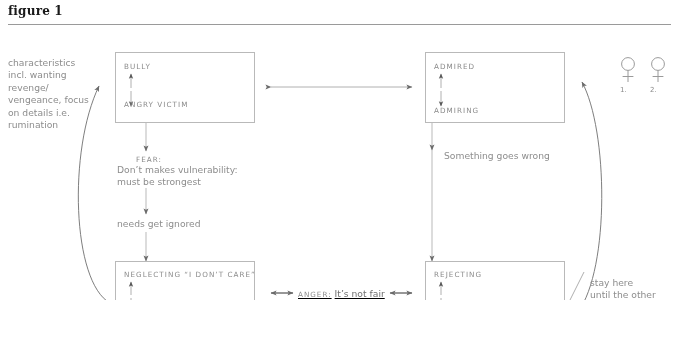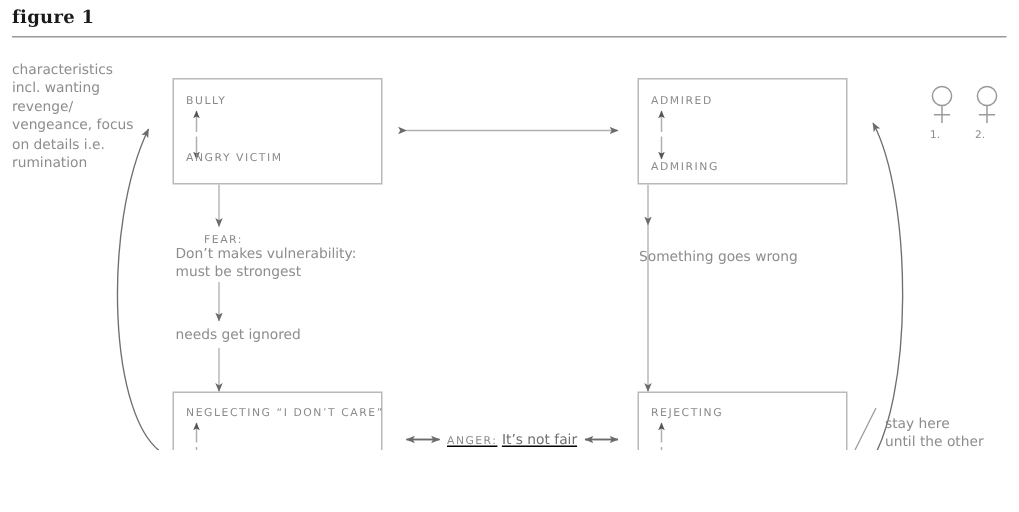--- a/index.html
+++ b/index.html
@@ -185,21 +185,21 @@
     <g>
       <line x1="390" y1="293" x2="412" y2="293" stroke="#6b6b6b" stroke-width="0.9" marker-end="url(#ah)"></line>
       <line x1="412" y1="293" x2="390" y2="293" stroke="#6b6b6b" stroke-width="0.9" marker-end="url(#ah)"></line>
     </g>
 
     <g>
       <path d="M584,272 L570,300" fill="none" stroke="#9b9b9b" stroke-width="0.8"></path>
     </g>
   </svg>
 
-  <div class="note" style="left:8px; top:41px; width:96px;">characteristics
+  <div class="note" style="left:8px; top:57px; width:96px;">characteristics
 incl. wanting
 revenge/
 vengeance, focus
 on details i.e.
 rumination</div>
 
   <div class="node-box" style="left:115px; top:52px; width:140px; height:71px;"></div>
   <div class="box-label" style="left:124px; top:62px;">BULLY</div>
   <div class="box-label" style="left:124px; top:100px;">ANGRY VICTIM</div>
 
@@ -212,21 +212,21 @@
 
   <div class="node-box" style="left:425px; top:261px; width:140px; height:71px;"></div>
   <div class="box-label" style="left:434px; top:270px;">REJECTING</div>
   <div class="box-label" style="left:434px; top:313px;">REJECTED</div>
 
   <div class="note-caps" style="left:117px; top:155px;margin-left:19px;">FEAR:</div>
   <div class="mid-label" style="left:117px; top:164px;">Don’t makes vulnerability:</div>
   <div class="mid-label" style="left:117px; top:176px;">must be strongest</div>
   <div class="mid-label" style="left:117px; top:218px;text-align:right;">needs get ignored</div>
 
-  <div class="mid-label" style="left:426px; top:150px;margin-top:16px;">Something goes wrong</div>
+  <div class="mid-label" style="left:444px; top:150px;">Something goes wrong</div>
 
   <div class="anger-wrap" style="left:298px; top:288px;">
     <span class="anger-caps">ANGER:</span>
     <span class="anger-rest">It’s not fair</span>
   </div>
 
   <div class="note" style="left:590px; top:277px; width:86px;">stay here
 until the other
 makes amends...
 “I won”</div>

